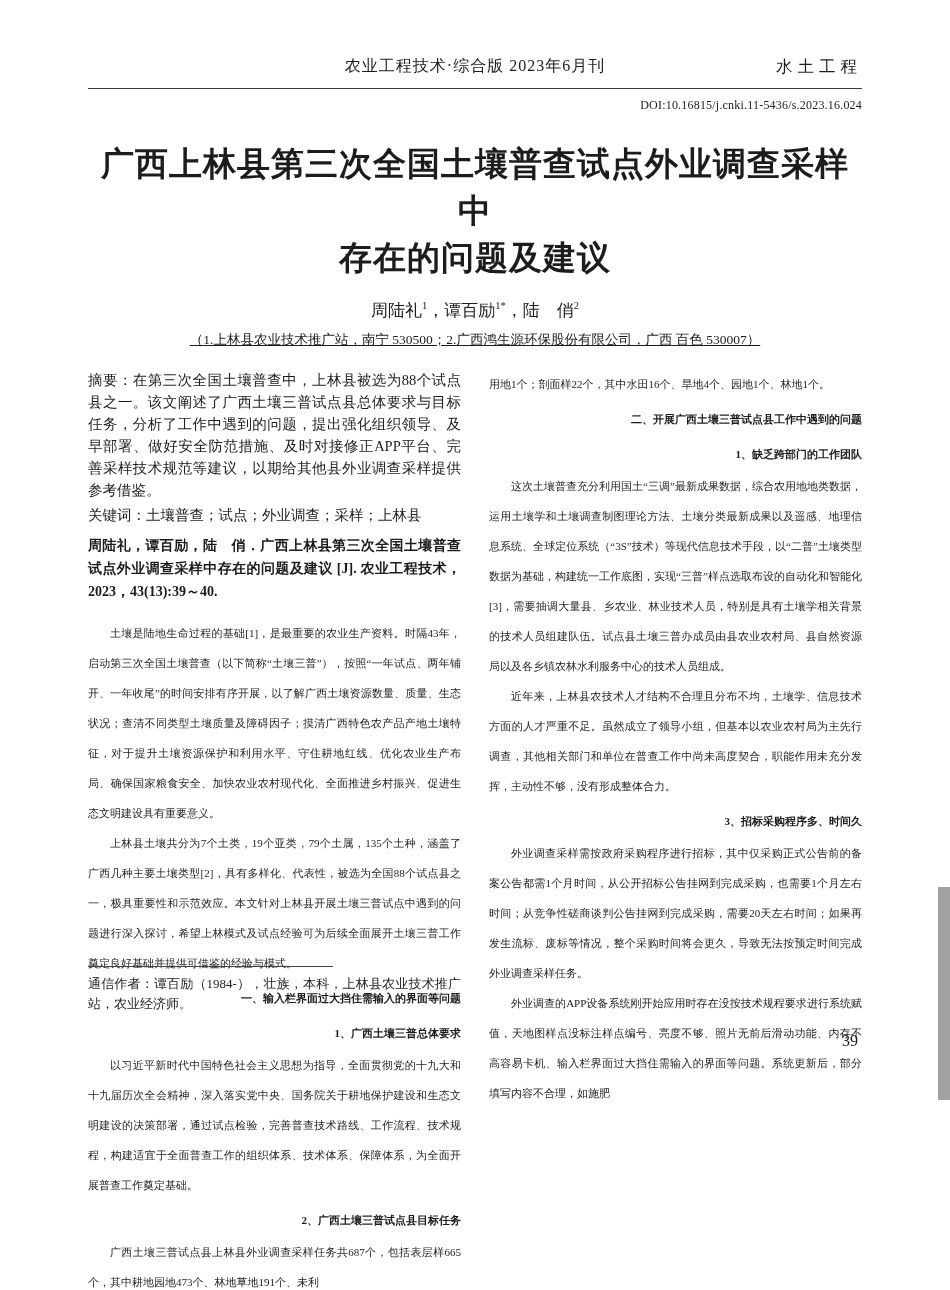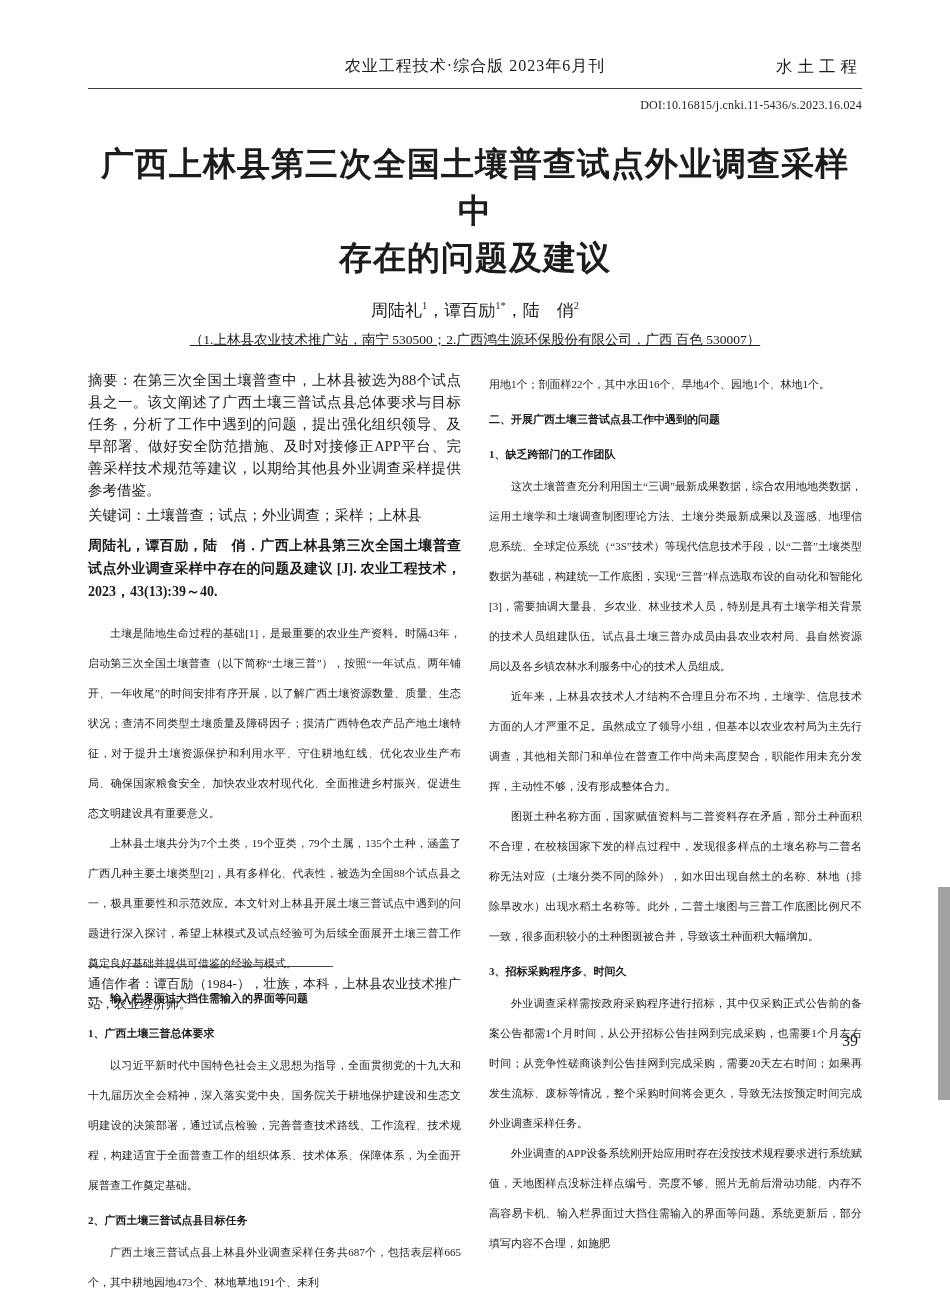--- a/index.html
+++ b/index.html
@@ -93,20 +93,21 @@
   .body-blocks {
     font-size: 11px;
     line-height: 30px;
   }
   .left .body-blocks { margin-top: 15px; }
   .body-blocks .p  { text-indent: 2em; text-align: justify; }
   .body-blocks .pc { text-align: justify; }
   .body-blocks .h1, .body-blocks .h2 {
     font-weight: bold;
     margin: 5px 0 2px 0;
+    text-align: right;
   }
 
   
   .footnote-area {
     position: absolute;
     left: 88px;
     bottom: 86px;
     width: 373px;
   }
   .footnote-rule {
@@ -180,21 +181,20 @@
         </div>
     </div>
 
     <div class="col right">
       <div class="body-blocks">
           <div class="pc">用地1个；剖面样22个，其中水田16个、旱地4个、园地1个、林地1个。</div>
           <div class="h1">二、开展广西土壤三普试点县工作中遇到的问题</div>
           <div class="h2">1、缺乏跨部门的工作团队</div>
           <div class="p">这次土壤普查充分利用国土“三调”最新成果数据，综合农用地地类数据，运用土壤学和土壤调查制图理论方法、土壤分类最新成果以及遥感、地理信息系统、全球定位系统（“3S”技术）等现代信息技术手段，以“二普”土壤类型数据为基础，构建统一工作底图，实现“三普”样点选取布设的自动化和智能化[3]，需要抽调大量县、乡农业、林业技术人员，特别是具有土壤学相关背景的技术人员组建队伍。试点县土壤三普办成员由县农业农村局、县自然资源局以及各乡镇农林水利服务中心的技术人员组成。</div>
           <div class="p">近年来，上林县农技术人才结构不合理且分布不均，土壤学、信息技术方面的人才严重不足。虽然成立了领导小组，但基本以农业农村局为主先行调查，其他相关部门和单位在普查工作中尚未高度契合，职能作用未充分发挥，主动性不够，没有形成整体合力。</div>
-          <div class="p">图斑土种名称方面，国家赋值资料与二普资料存在矛盾，部分土种面积不合理，在校核国家下发的样点过程中，发现很多样点的土壤名称与二普名称无法对应（土壤分类不同的除外），如水田出现自然土的名称、林地（排除旱改水）出现水稻土名称等。此外，二普土壤图与三普工作底图比例尺不一致，很多面积较小的土种图斑被合并，导致该土种面积大幅增加。</div>
           <div class="h2">3、招标采购程序多、时间久</div>
           <div class="p">外业调查采样需按政府采购程序进行招标，其中仅采购正式公告前的备案公告都需1个月时间，从公开招标公告挂网到完成采购，也需要1个月左右时间；从竞争性磋商谈判公告挂网到完成采购，需要20天左右时间；如果再发生流标、废标等情况，整个采购时间将会更久，导致无法按预定时间完成外业调查采样任务。</div>
           <div class="p">外业调查的APP设备系统刚开始应用时存在没按技术规程要求进行系统赋值，天地图样点没标注样点编号、亮度不够、照片无前后滑动功能、内存不高容易卡机、输入栏界面过大挡住需输入的界面等问题。系统更新后，部分填写内容不合理，如施肥</div>
         </div>
     </div>
 
   </div>
 
   <div class="footnote-area">
     <div class="footnote-rule"></div>

